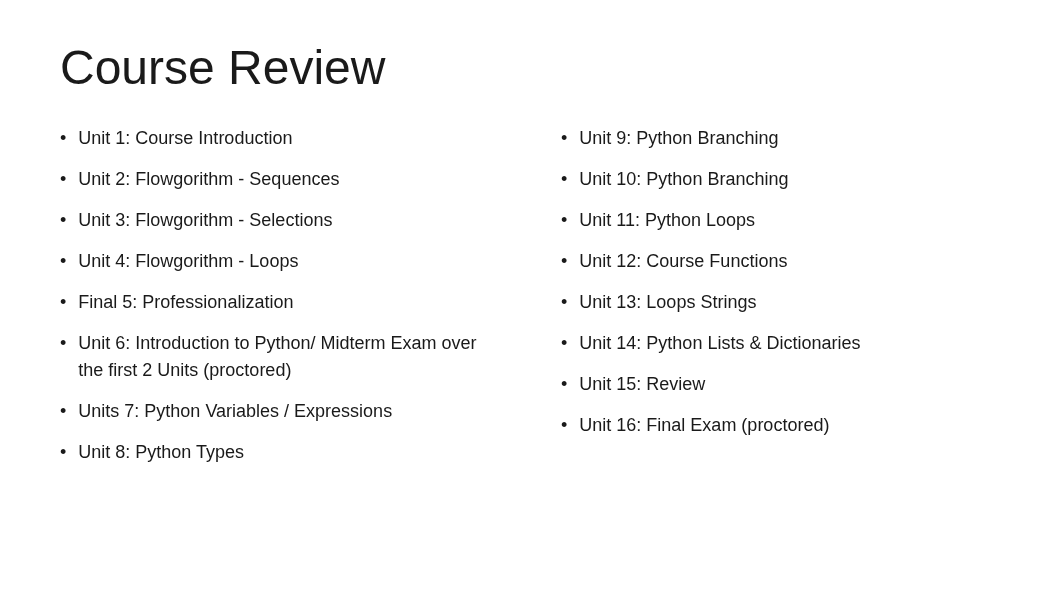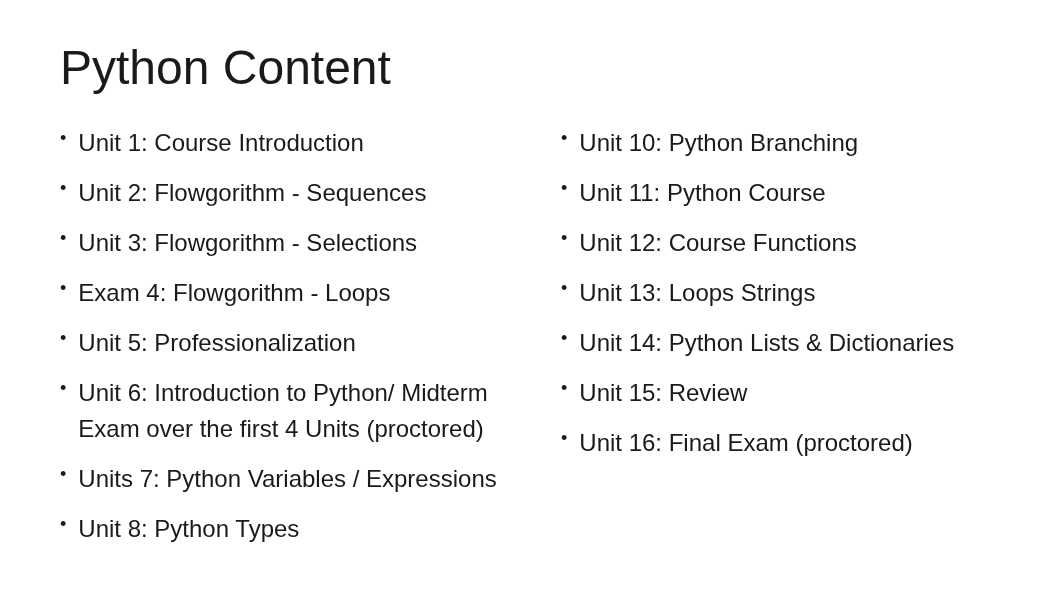--- a/index.html
+++ b/index.html
@@ -40,80 +40,83 @@
 
     ul {
       list-style: none;
       padding: 0;
     }
 
     li {
       display: flex;
       align-items: flex-start;
       margin-bottom: 14px;
-      font-size: 24px;
+      font-size: 18px;
       line-height: 1.5;
     }
 
     li::before {
       content: "•";
       margin-right: 12px;
       flex-shrink: 0;
       font-size: 18px;
       line-height: 1.5;
     }
 
     .item-text {
       flex: 1;
     }
   </style>
 </head>
 <body>
 
 <div class="page-container">
-  <h1 class="page-title">Python Content</h1>
+  <h1 class="page-title">Course Review</h1>
 
   <div class="content-columns">
     <div class="column">
       <ul>
 
       <li>
             <span class="item-text">Unit 1: Course Introduction</span>
           </li>
           <li>
             <span class="item-text">Unit 2: Flowgorithm - Sequences</span>
           </li>
           <li>
             <span class="item-text">Unit 3: Flowgorithm - Selections</span>
           </li>
           <li>
-            <span class="item-text">Exam 4: Flowgorithm - Loops</span>
+            <span class="item-text">Unit 4: Flowgorithm - Loops</span>
           </li>
           <li>
-            <span class="item-text">Unit 5: Professionalization</span>
+            <span class="item-text">Final 5: Professionalization</span>
           </li>
           <li>
-            <span class="item-text">Unit 6: Introduction to Python/ Midterm Exam over the first 4 Units (proctored)</span>
+            <span class="item-text">Unit 6: Introduction to Python/ Midterm Exam over the first 2 Units (proctored)</span>
           </li>
           <li>
             <span class="item-text">Units 7: Python Variables / Expressions</span>
           </li>
           <li>
             <span class="item-text">Unit 8: Python Types</span>
           </li>
         </ul>
     </div>
     <div class="column">
       <ul>
 
+      <li>
+            <span class="item-text">Unit 9: Python Branching</span>
+          </li>
           <li>
             <span class="item-text">Unit 10: Python Branching</span>
           </li>
           <li>
-            <span class="item-text">Unit 11: Python Course</span>
+            <span class="item-text">Unit 11: Python Loops</span>
           </li>
           <li>
             <span class="item-text">Unit 12: Course Functions</span>
           </li>
           <li>
             <span class="item-text">Unit 13: Loops Strings</span>
           </li>
           <li>
             <span class="item-text">Unit 14: Python Lists &amp; Dictionaries</span>
           </li>

